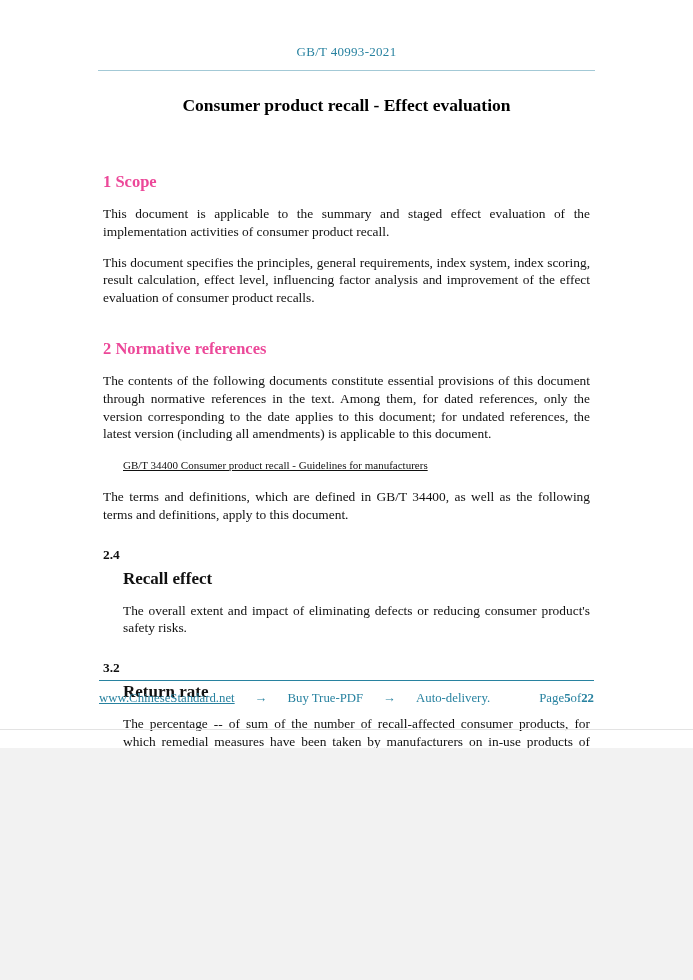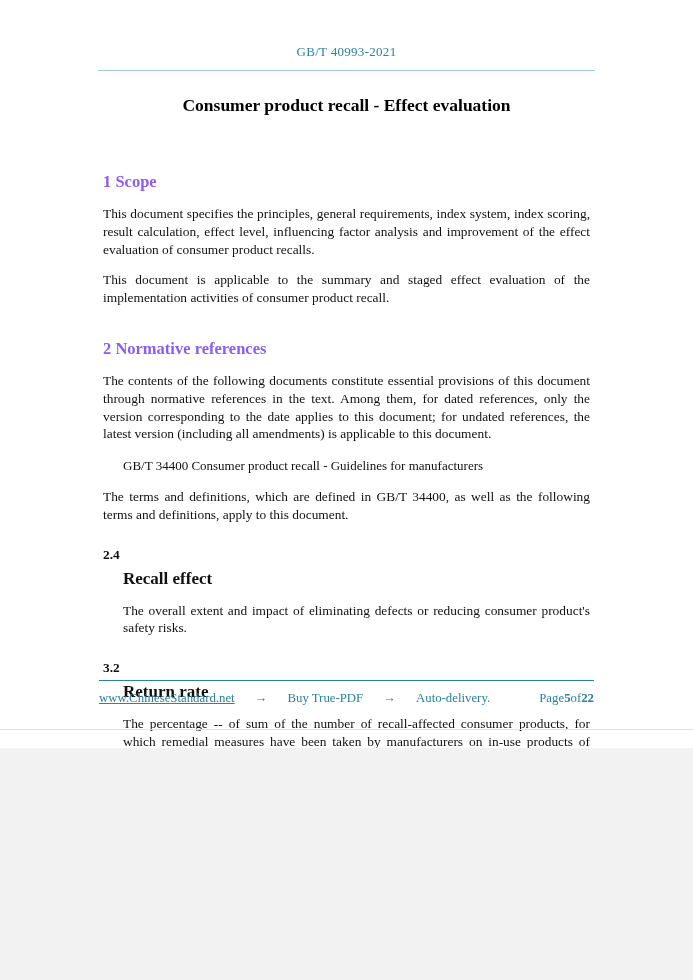--- a/index.html
+++ b/index.html
@@ -43,35 +43,36 @@
     font-size: 17.5px;
     font-weight: bold;
     margin: 24px 0 0 0;
     color: #000000;
   }
   
   .section-heading {
     font-size: 16.5px;
     font-weight: bold;
     margin: 32px 0 0 0;
-    color: #8b5cf6;
+    color: #ec4899;
   }
   .section-heading.first {
     margin-top: 56px;
   }
   .para {
     font-size: 13.4px;
     line-height: 17.8px;
     text-align: justify;
     margin: 13px 0 0 0;
   }
   .ref-entry {
-    font-size: 13px;
+    font-size: 11px;
     line-height: 17.8px;
     margin: 14px 0 0 20px;
+    text-decoration: underline;
   }
   .term-number {
     font-size: 13.4px;
     font-weight: bold;
     margin: 23px 0 0 0;
   }
   .term-name {
     font-size: 17px;
     font-weight: bold;
     margin: 6px 0 0 20px;
@@ -133,22 +134,22 @@
 
 <div class="page">
   <div class="page-inner">
 
     <div class="doc-code">GB/T 40993-2021</div>
     <hr class="header-rule">
 
     <h1 class="doc-title">Consumer product recall - Effect evaluation</h1>
 
     <h2 class="section-heading first">1 Scope</h2>
+    <p class="para">This document is applicable to the summary and staged effect evaluation of the implementation activities of consumer product recall.</p>
     <p class="para">This document specifies the principles, general requirements, index system, index scoring, result calculation, effect level, influencing factor analysis and improvement of the effect evaluation of consumer product recalls.</p>
-    <p class="para">This document is applicable to the summary and staged effect evaluation of the implementation activities of consumer product recall.</p>
 
     <h2 class="section-heading">2 Normative references</h2>
     <p class="para">The contents of the following documents constitute essential provisions of this document through normative references in the text. Among them, for dated references, only the version corresponding to the date applies to this document; for undated references, the latest version (including all amendments) is applicable to this document.</p>
     <p class="ref-entry">GB/T 34400 Consumer product recall - Guidelines for manufacturers</p>
 
     <p class="para">The terms and definitions, which are defined in GB/T 34400, as well as the following terms and definitions, apply to this document.</p>
 
     <div>
       <div class="term-number">2.4</div>
       <div class="term-name">Recall effect</div>

